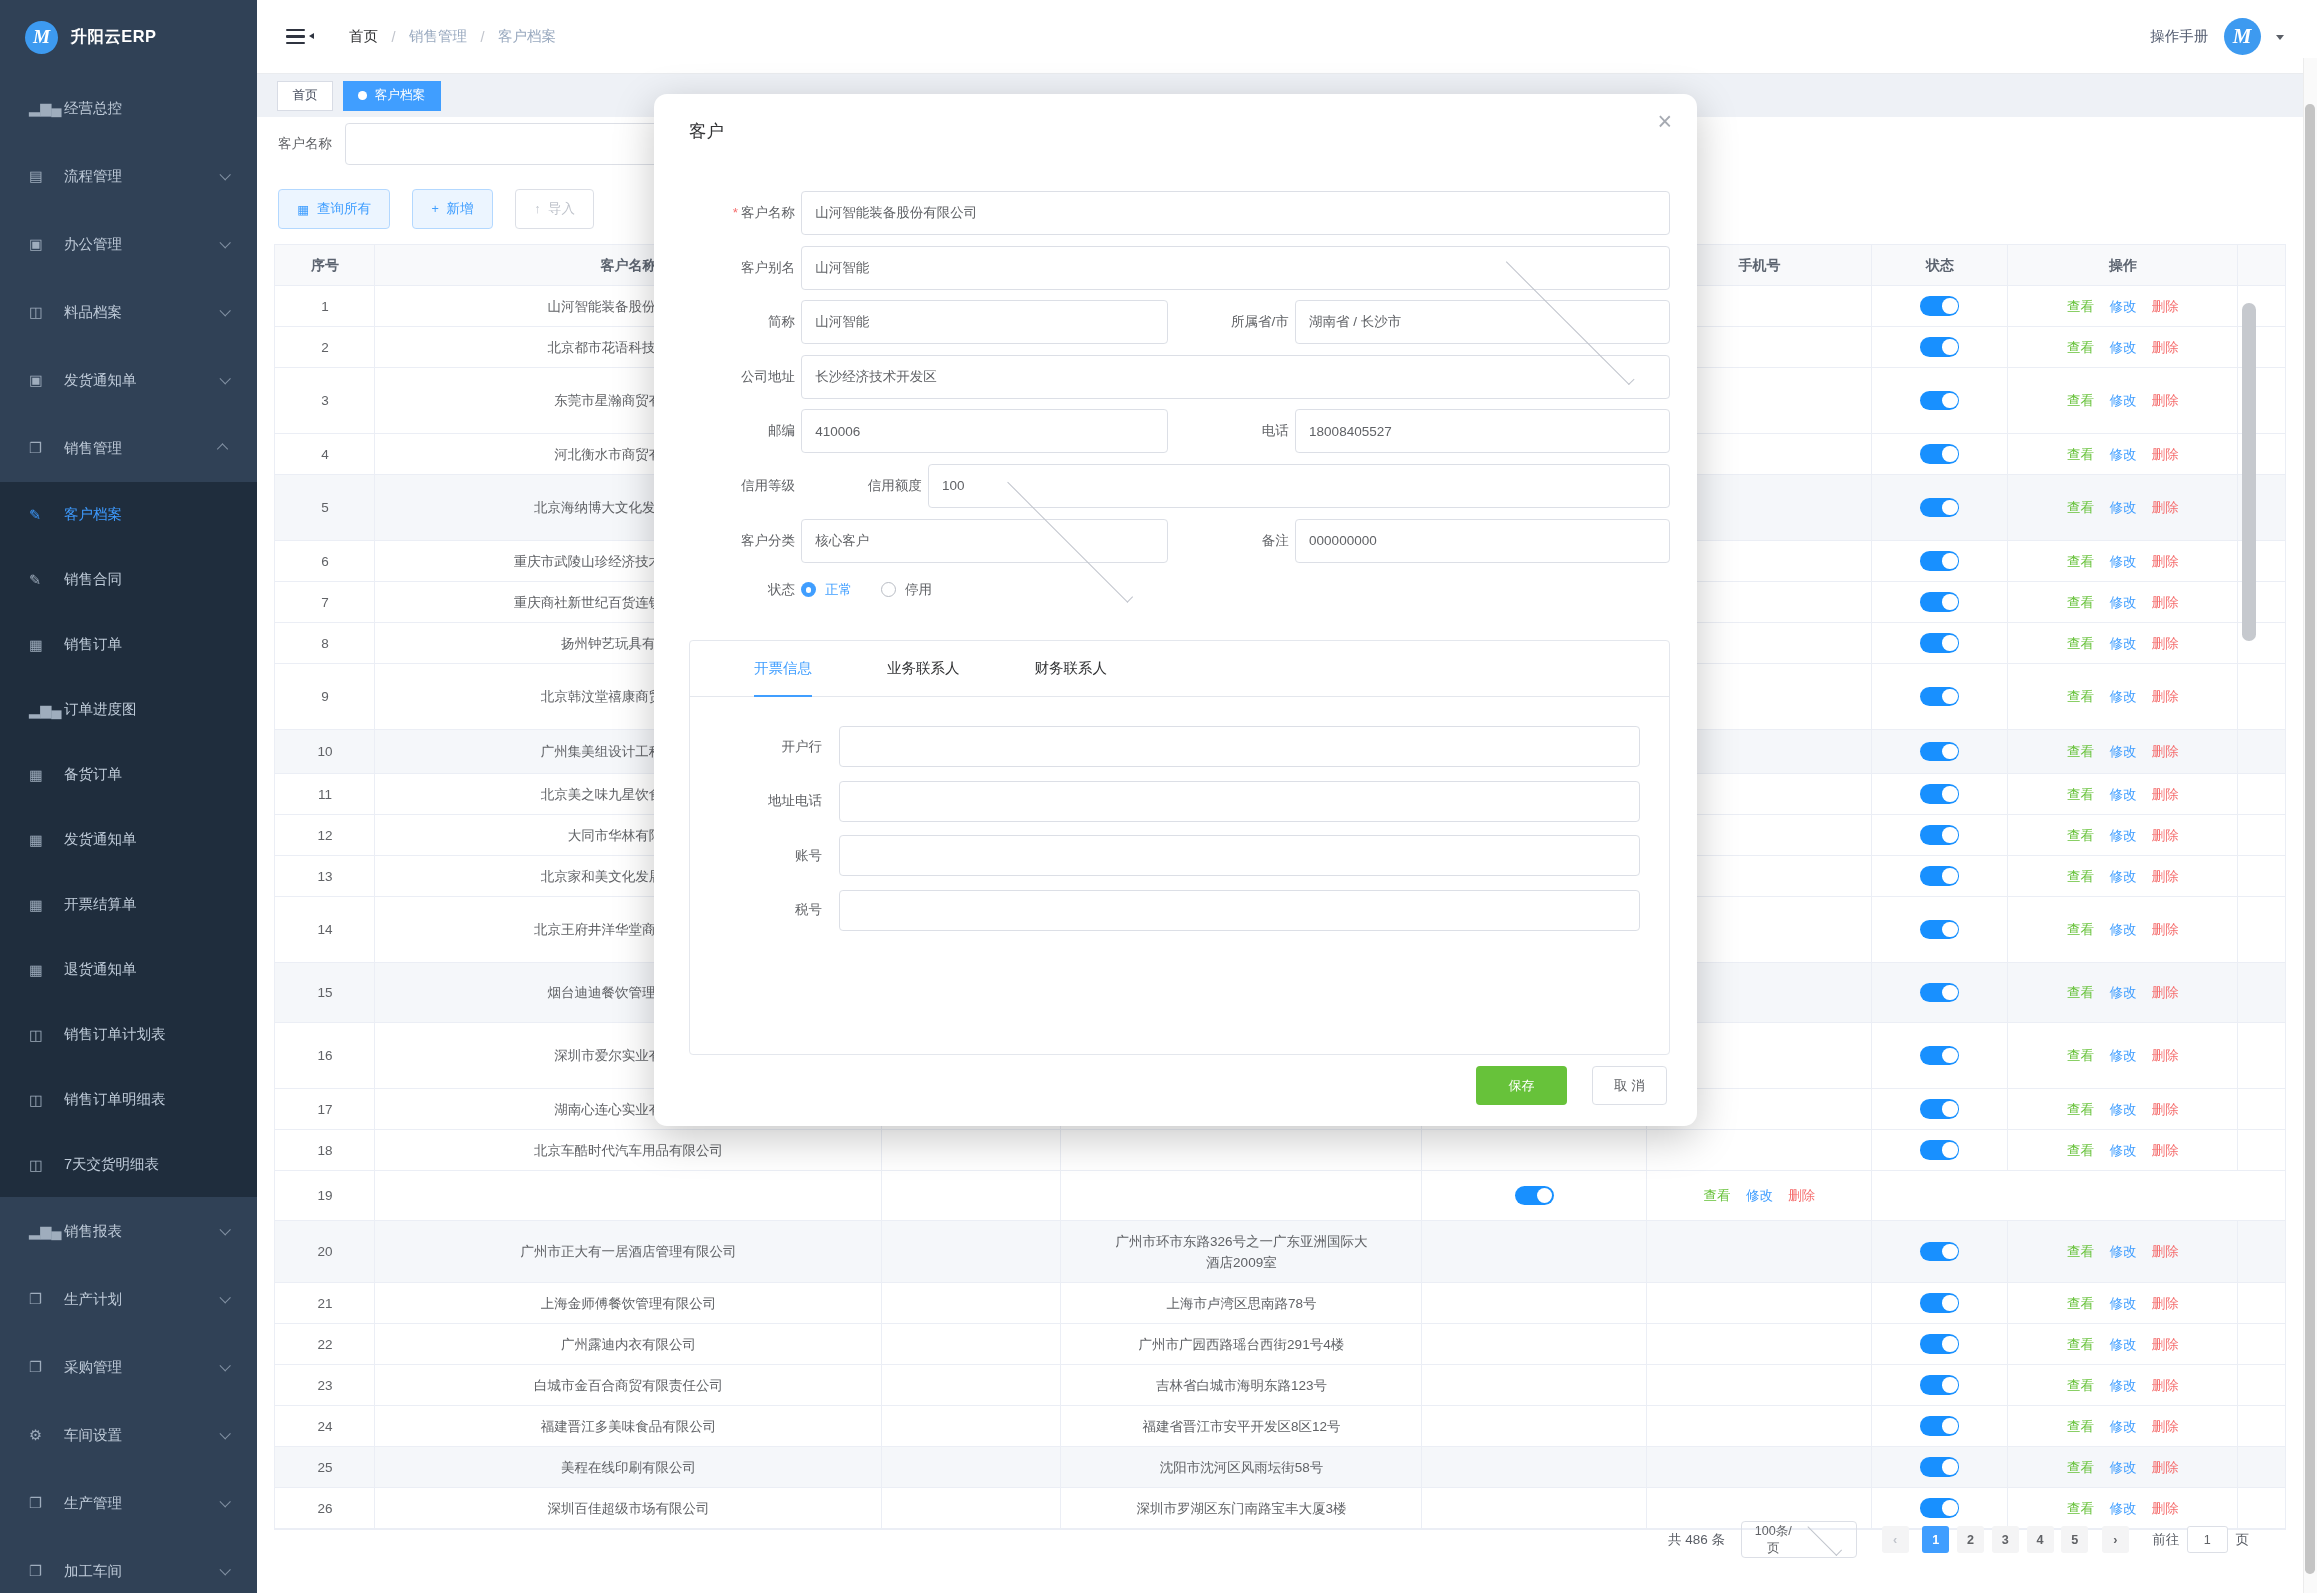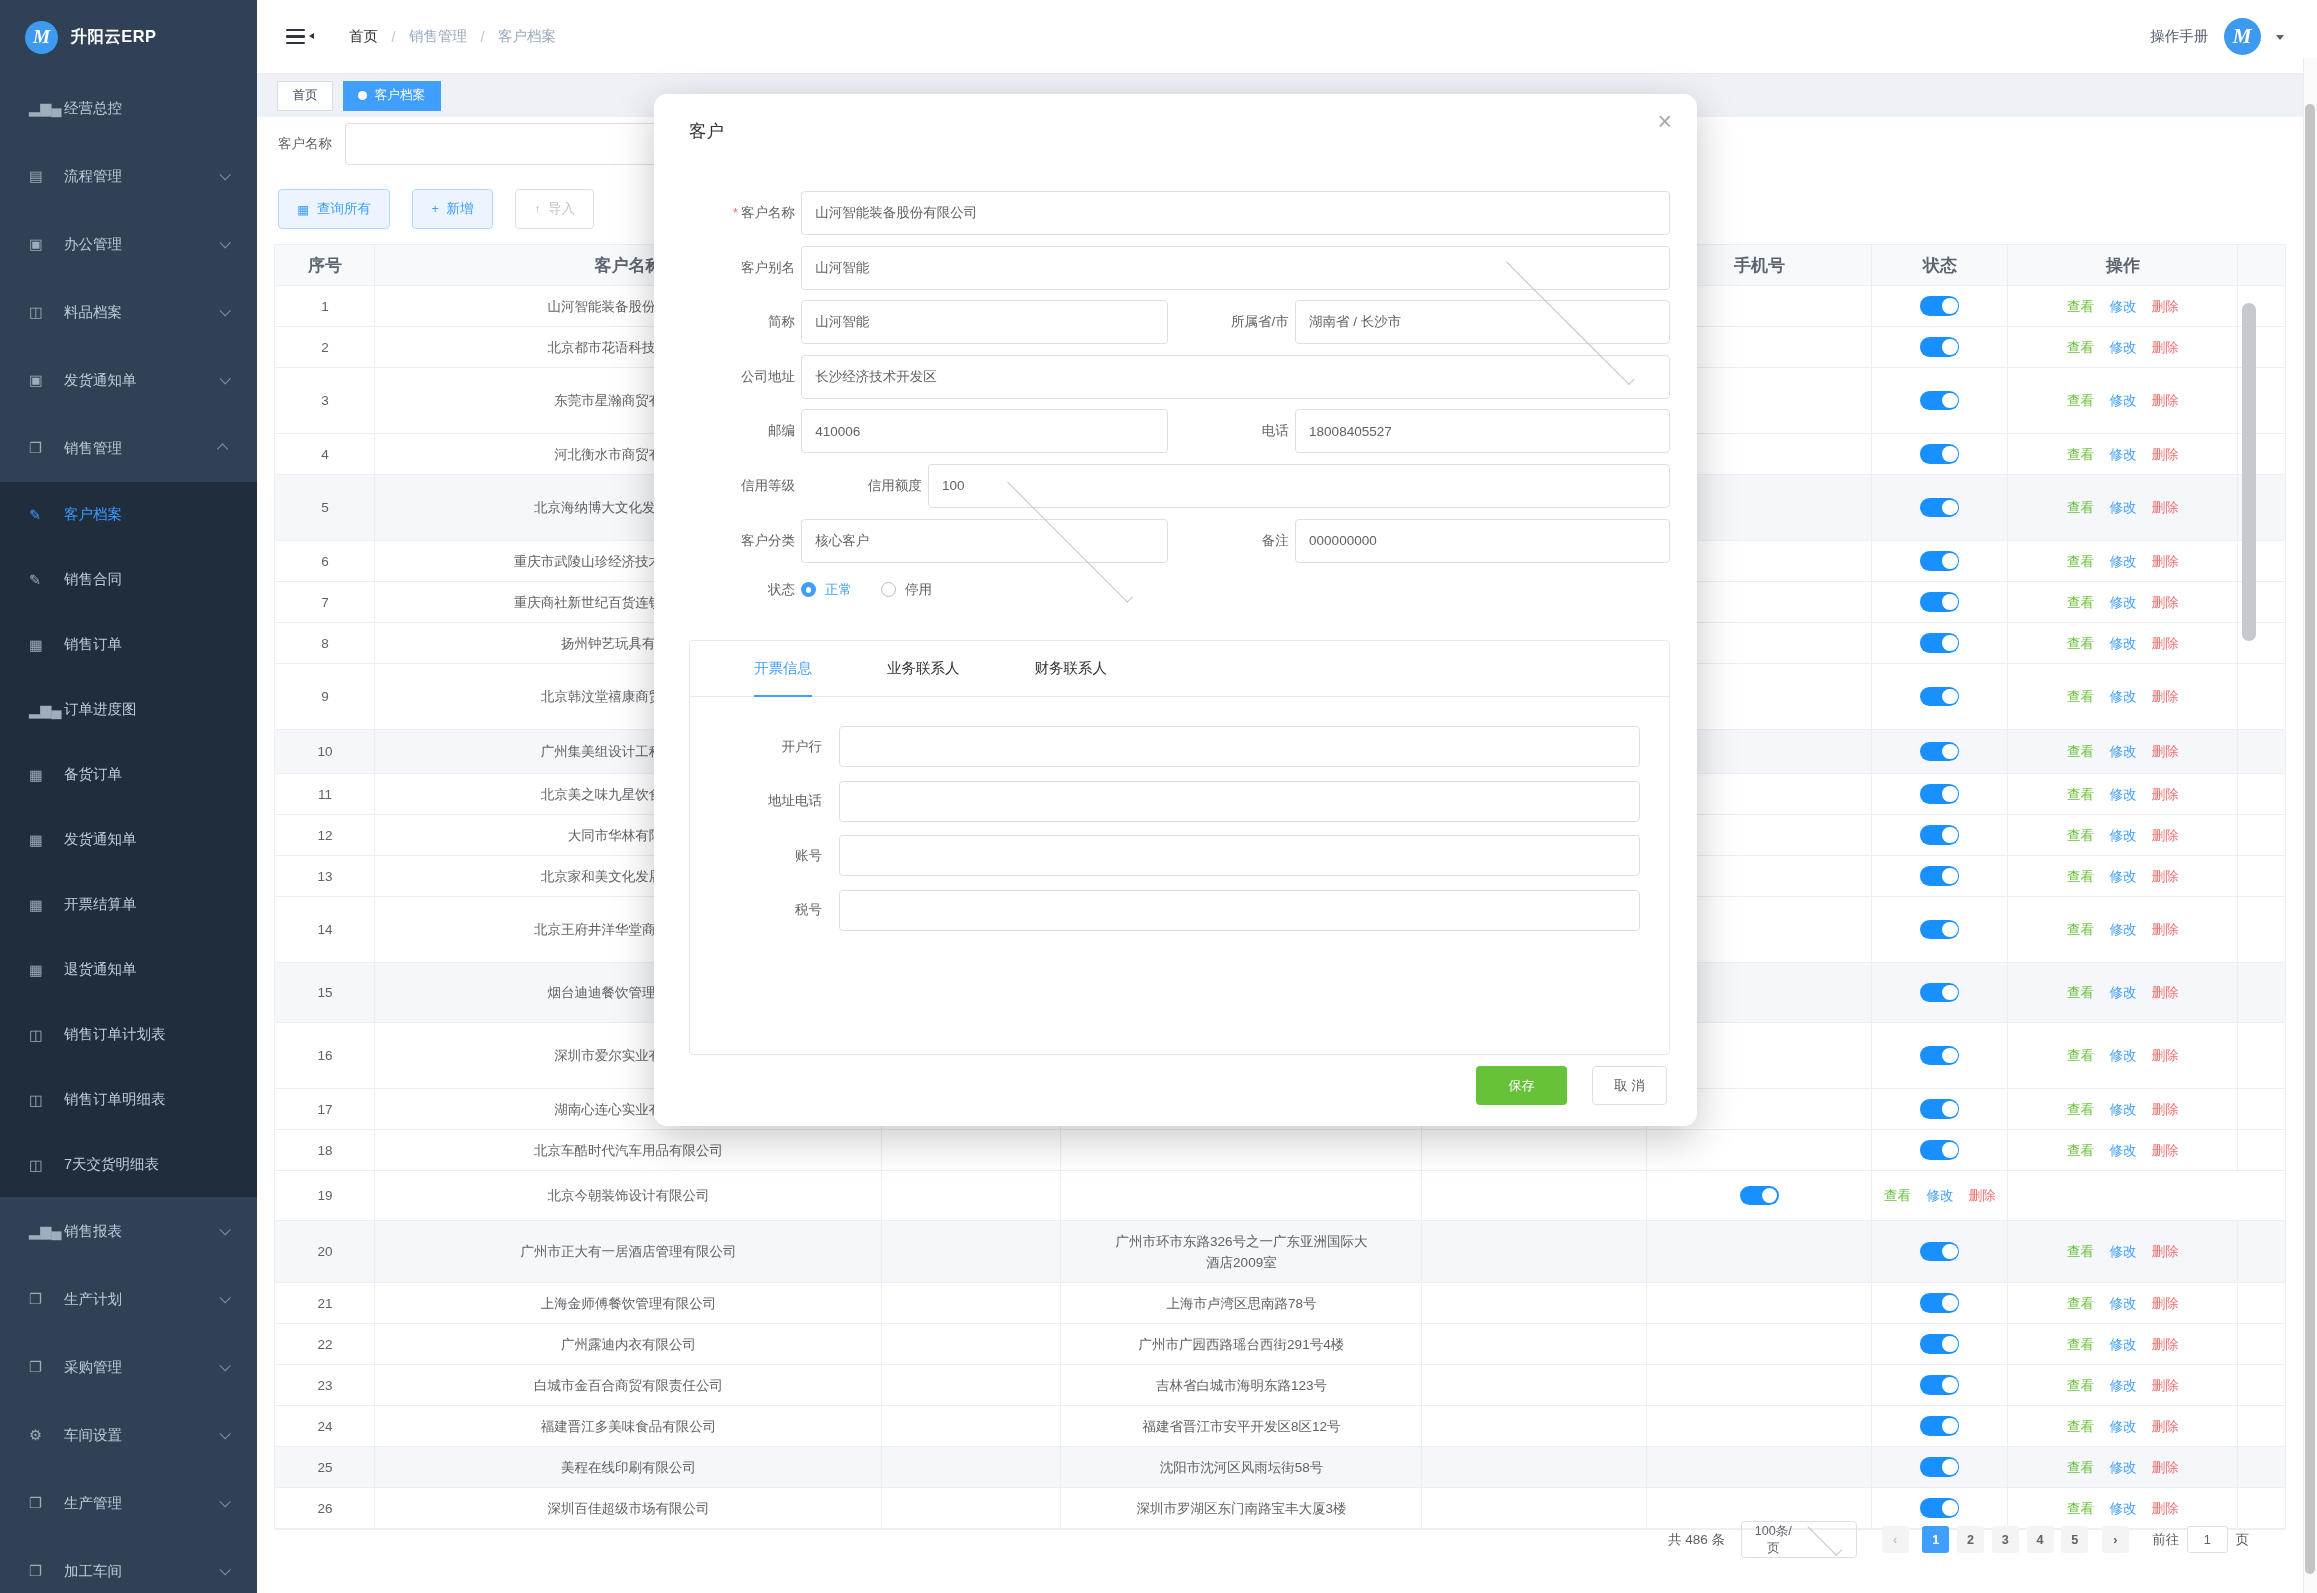--- a/index.html
+++ b/index.html
@@ -52,21 +52,21 @@
   .btn .bic{font-size:12.6px;}
   .btn.blue{background:#ecf5ff;border:1px solid #b3d8ff;color:#409eff;}
   .btn.plain{background:#fff;border:1px solid #dcdfe6;color:#bfc3cb;}
 
   
   .table{position:absolute;left:17.4px;top:126px;width:2012px;border:1px solid #ebeef5;}
   .trow{display:grid;grid-template-columns:100px 507px 179px 361px 225px 225px 136px 230px 49px;border-bottom:1px solid #ebeef5;background:#fff;}
   .trow:last-child{border-bottom:1px solid #ebeef5;}
   .trow.shade{background:#f5f7fa;}
   .thead{background:#f8f9fb;}
-  .thead .td{font-weight:bold;color:#5c6470;font-size:17px;height:40px;}
+  .thead .td{font-weight:bold;color:#5c6470;font-size:14px;height:40px;}
   .td{border-right:1px solid #ebeef5;display:flex;align-items:center;justify-content:center;padding:3.9px 9.7px;
       font-size:13.5px;color:#606266;text-align:center;white-space:pre-line;line-height:21px;}
   .td:last-child{border-right:none;}
   .switch{width:39px;height:19.3px;border-radius:9.7px;background:#1890ff;position:relative;display:inline-block;cursor:pointer;flex:none;}
   .switch::after{content:"";position:absolute;right:1.9px;top:1.9px;width:15.4px;height:15.4px;border-radius:50%;background:#fff;}
   .alink{cursor:pointer;margin:0 7.7px;white-space:nowrap;}
   .a-view{color:#67c23a;} .a-edit{color:#409eff;} .a-del{color:#f56c6c;}
 
   
   .pagination{position:absolute;right:68px;bottom:35px;display:flex;align-items:center;font-size:13.5px;color:#5a5e66;gap:5.8px;}
@@ -494,21 +494,20 @@
         <div class="td"></div>
         <div class="td"></div>
         <div class="td"></div>
         <div class="td"></div>
         <div class="td"><span class="switch"></span></div>
         <div class="td"><span class="alink a-view">查看</span><span class="alink a-edit">修改</span><span class="alink a-del">删除</span></div>
         <div class="td"></div>
       </div>
       <div class="trow" style="min-height: 50px;">
         <div class="td">19</div>
-        <div class="td">北京今朝装饰设计有限公司</div>
         <div class="td"></div>
         <div class="td"></div>
         <div class="td"></div>
         <div class="td"><span class="switch"></span></div>
         <div class="td"><span class="alink a-view">查看</span><span class="alink a-edit">修改</span><span class="alink a-del">删除</span></div>
         <div class="td"></div>
       </div>
       <div class="trow shade" style="min-height: 62px;">
         <div class="td">20</div>
         <div class="td">广州市正大有一居酒店管理有限公司</div>

